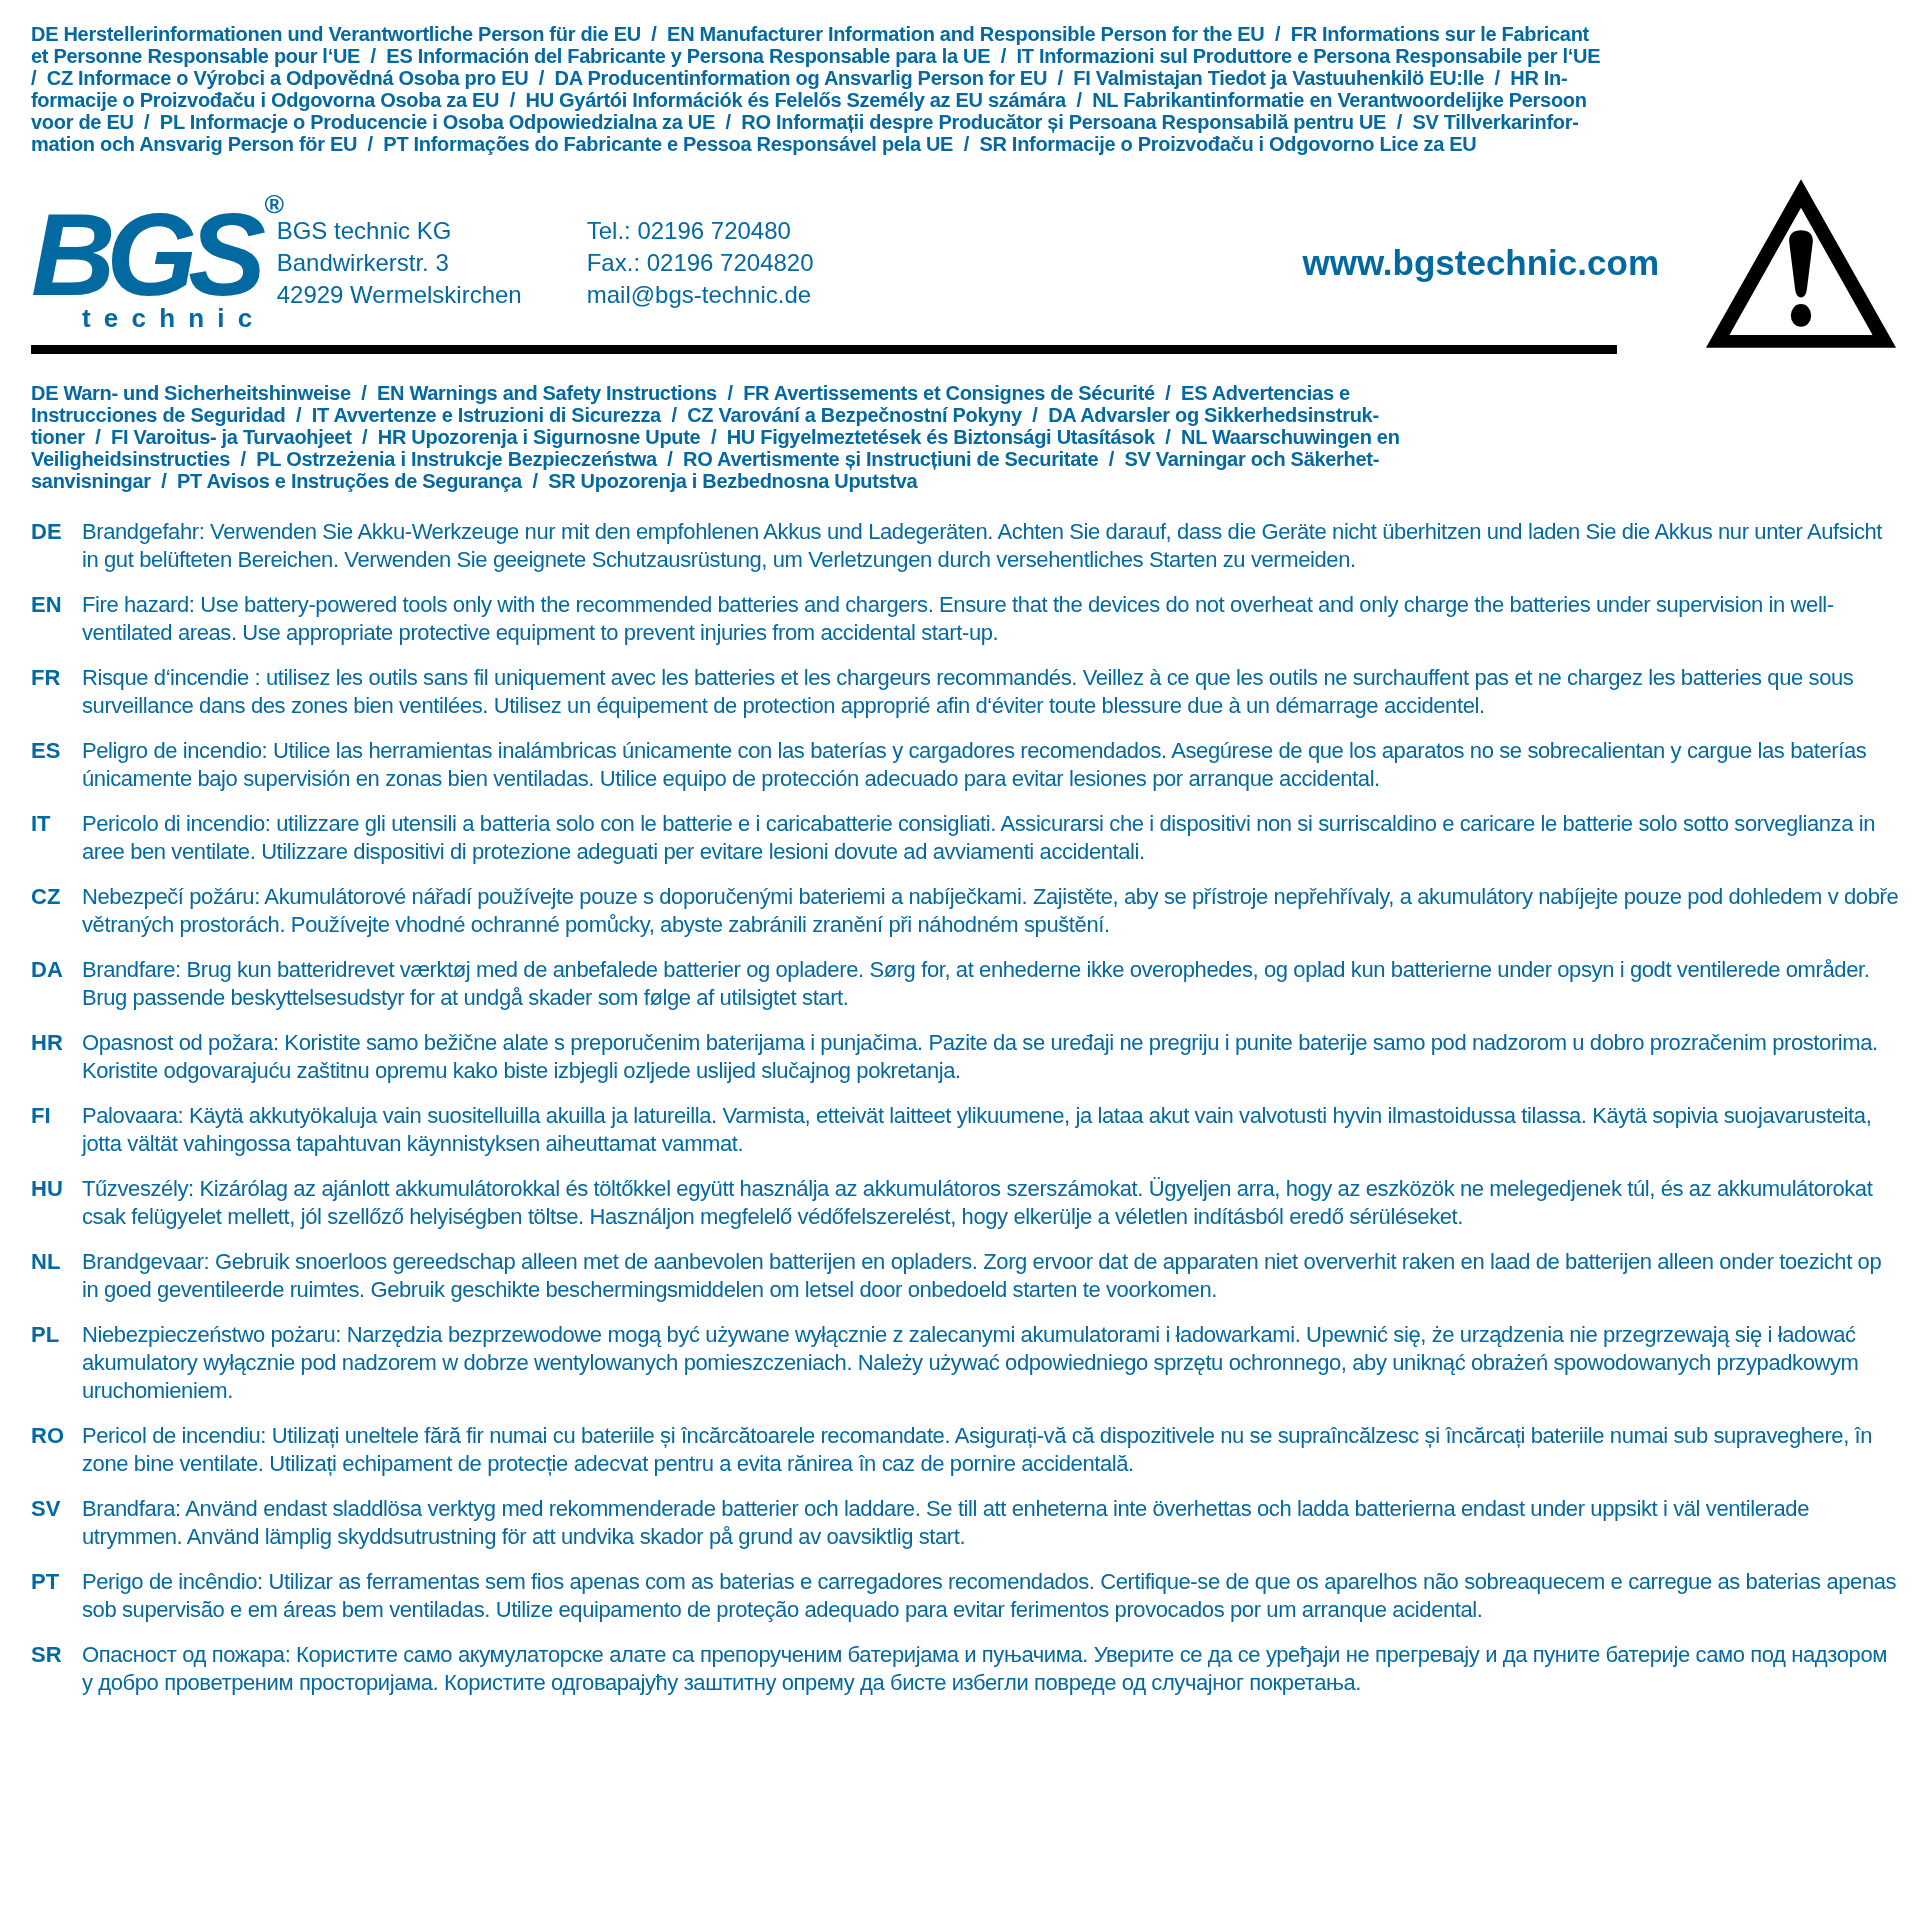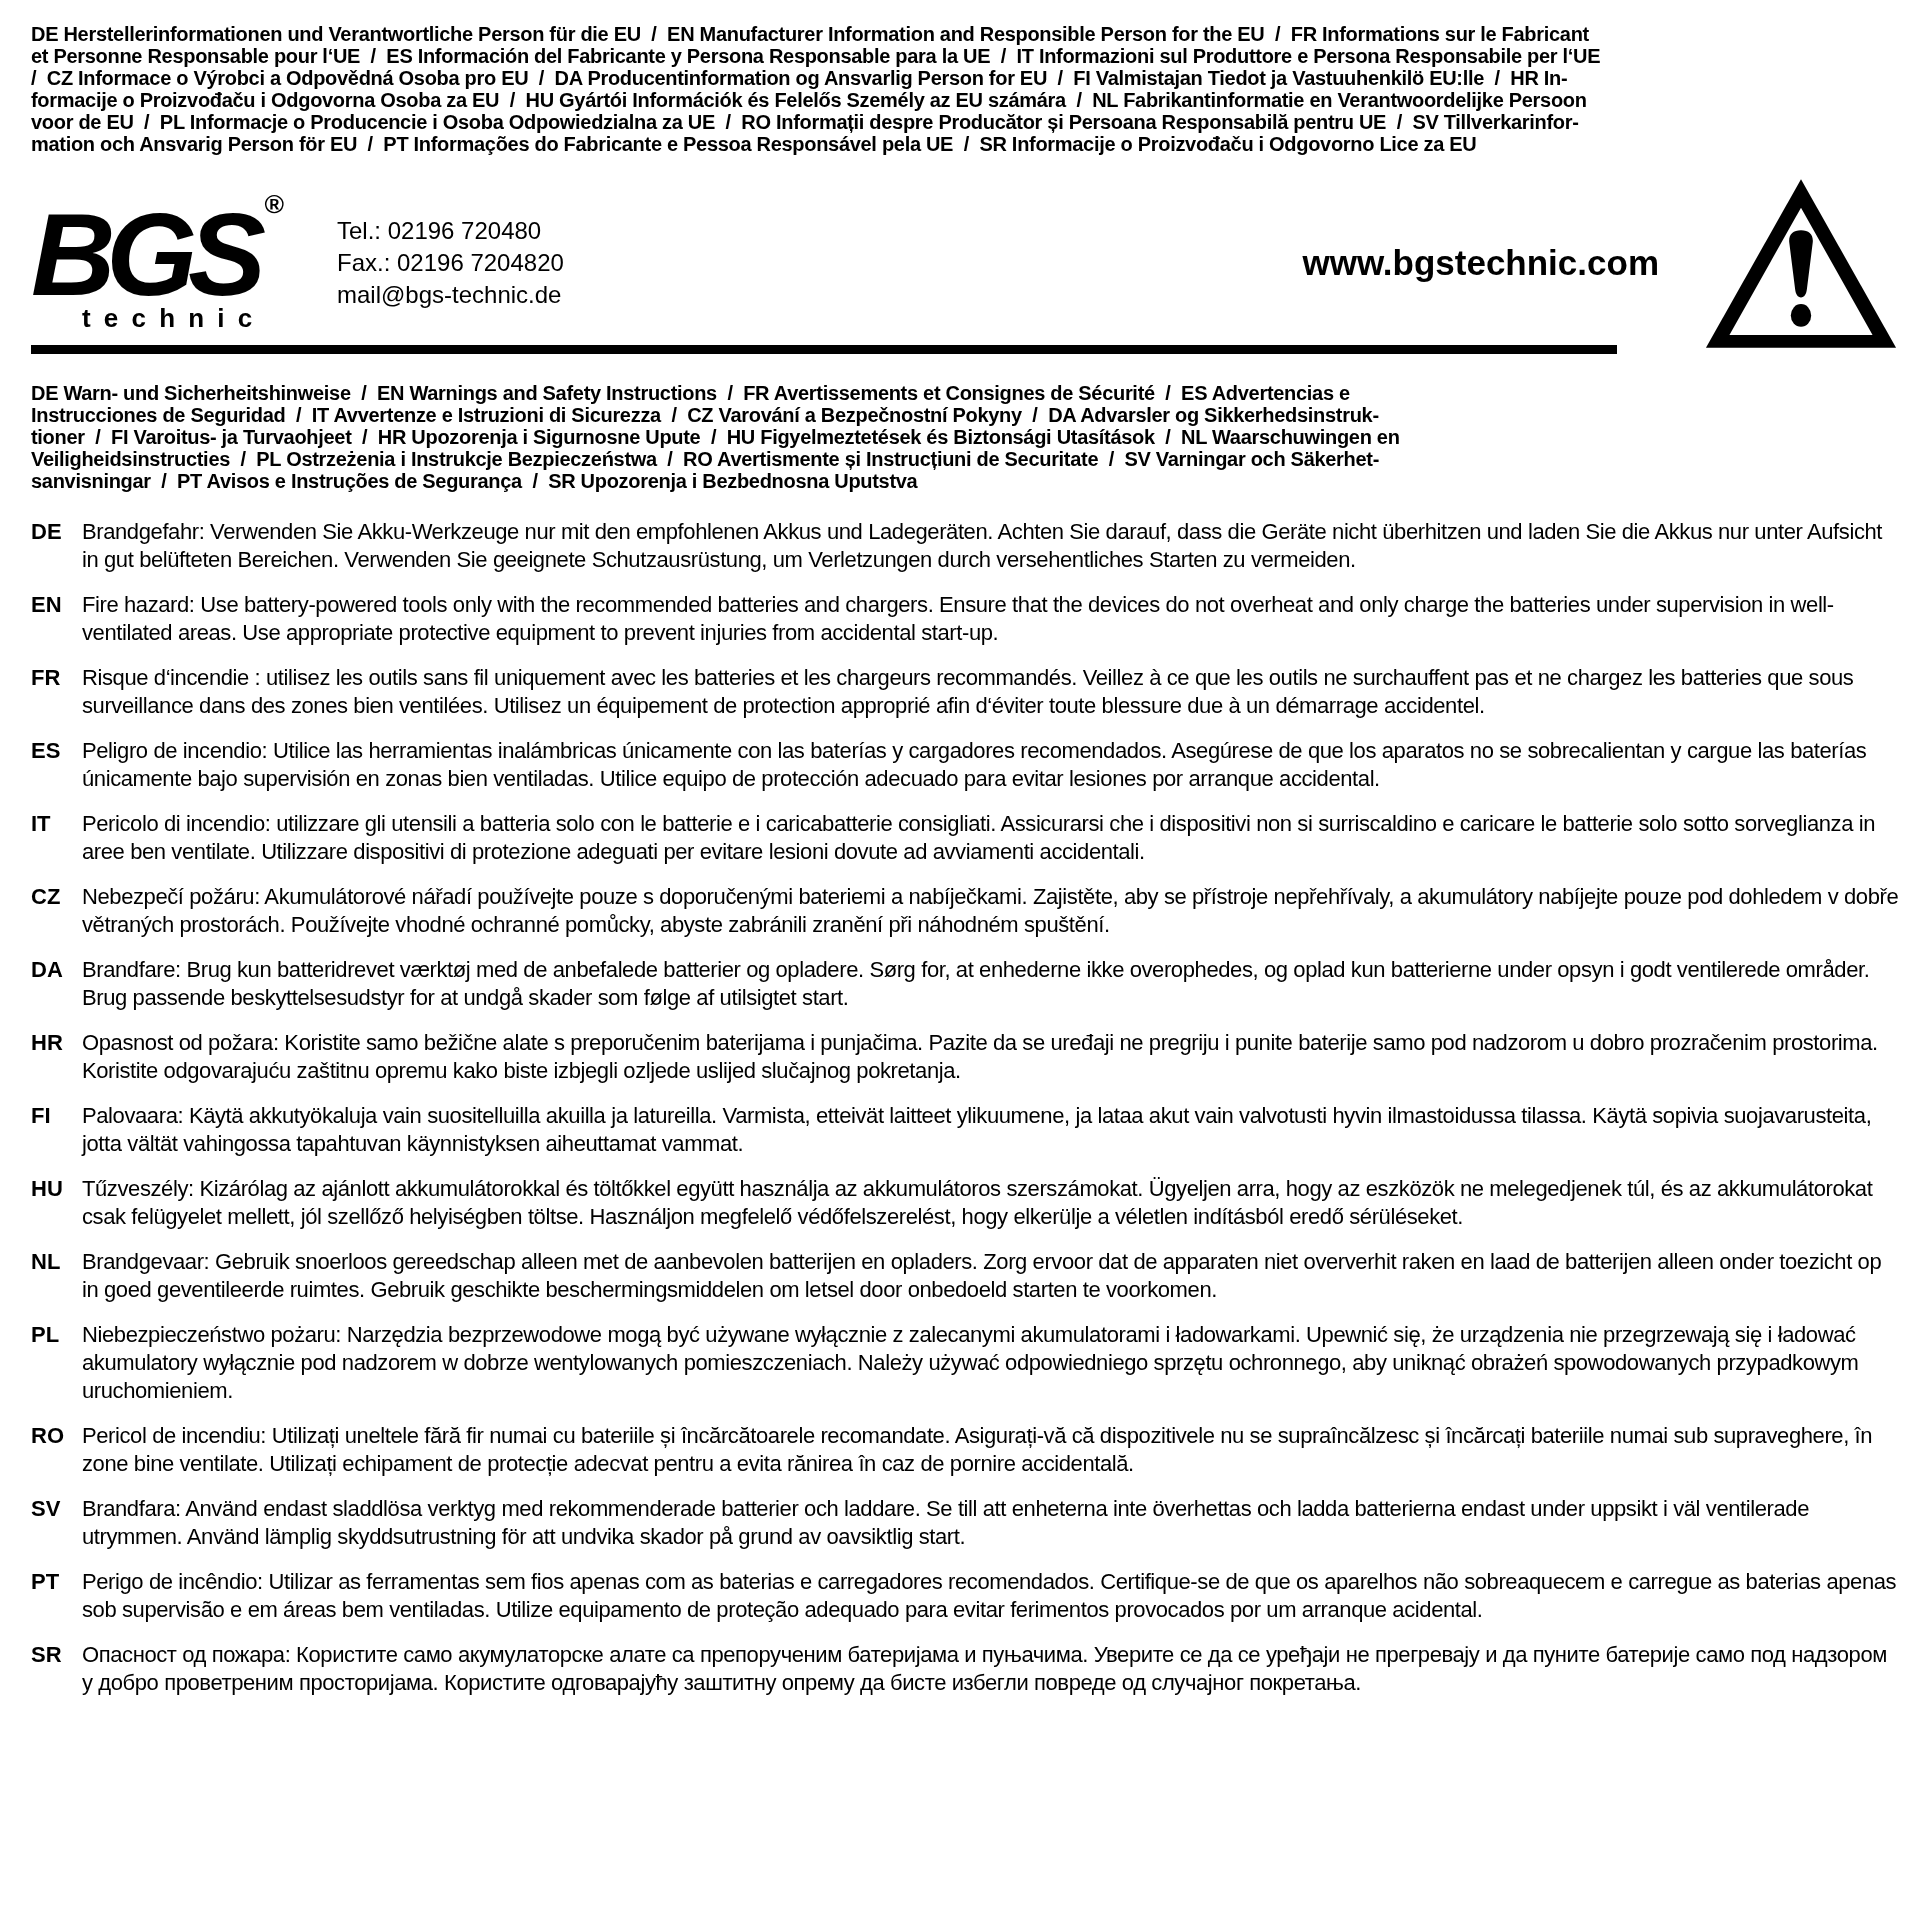--- a/index.html
+++ b/index.html
@@ -3,21 +3,21 @@
 <meta charset="utf-8">
 <style>
   html, body { margin: 0; padding: 0; background: #ffffff; }
   .page {
     position: relative;
     width: 1930px;
     height: 1930px;
     box-sizing: border-box;
     padding: 23px 31px 0 31px;
     background: #ffffff;
-    color: #000000;
+    color: #0369a1;
     font-family: "Liberation Sans", sans-serif;
     overflow: hidden;
   }
   
   .hdr { font-weight: bold; font-size: 20px; line-height: 22px; letter-spacing: -0.3px; }
   .hdr .hline { white-space: pre; }
   
   .brand-row {
     margin-top: 20px;
     height: 175px;
@@ -83,20 +83,25 @@
     <div class="hline">/  CZ Informace o Výrobci a Odpovědná Osoba pro EU  /  DA Producentinformation og Ansvarlig Person for EU  /  FI Valmistajan Tiedot ja Vastuuhenkilö EU:lle  /  HR In-</div>
     <div class="hline">formacije o Proizvođaču i Odgovorna Osoba za EU  /  HU Gyártói Információk és Felelős Személy az EU számára  /  NL Fabrikantinformatie en Verantwoordelijke Persoon</div>
     <div class="hline">voor de EU  /  PL Informacje o Producencie i Osoba Odpowiedzialna za UE  /  RO Informații despre Producător și Persoana Responsabilă pentru UE  /  SV Tillverkarinfor-</div>
     <div class="hline">mation och Ansvarig Person för EU  /  PT Informações do Fabricante e Pessoa Responsável pela UE  /  SR Informacije o Proizvođaču i Odgovorno Lice za EU</div>
   </div>
 
   <div class="brand-row">
     <div class="logo">
       <div class="logo-main"><span class="logo-bgs">BGS</span><span class="logo-reg">®</span></div>
       <div class="logo-sub">technic</div>
+    </div>
+    <div class="addr">
+      <div>BGS technic KG</div>
+      <div>Bandwirkerstr. 3</div>
+      <div>42929 Wermelskirchen</div>
     </div>
     <div class="contact">
       <div>Tel.: 02196 720480</div>
       <div>Fax.: 02196 7204820</div>
       <div>mail@bgs-technic.de</div>
     </div>
     <div class="website">www.bgstechnic.com</div>
     <svg class="warn-svg" viewBox="0 0 100 88" aria-hidden="true">
       <path d="M50 1 L98.5 87 L1.5 87 Z" fill="#000000"></path>
       <path d="M50 15.5 L86.5 80.5 L13.5 80.5 Z" fill="#ffffff"></path>

